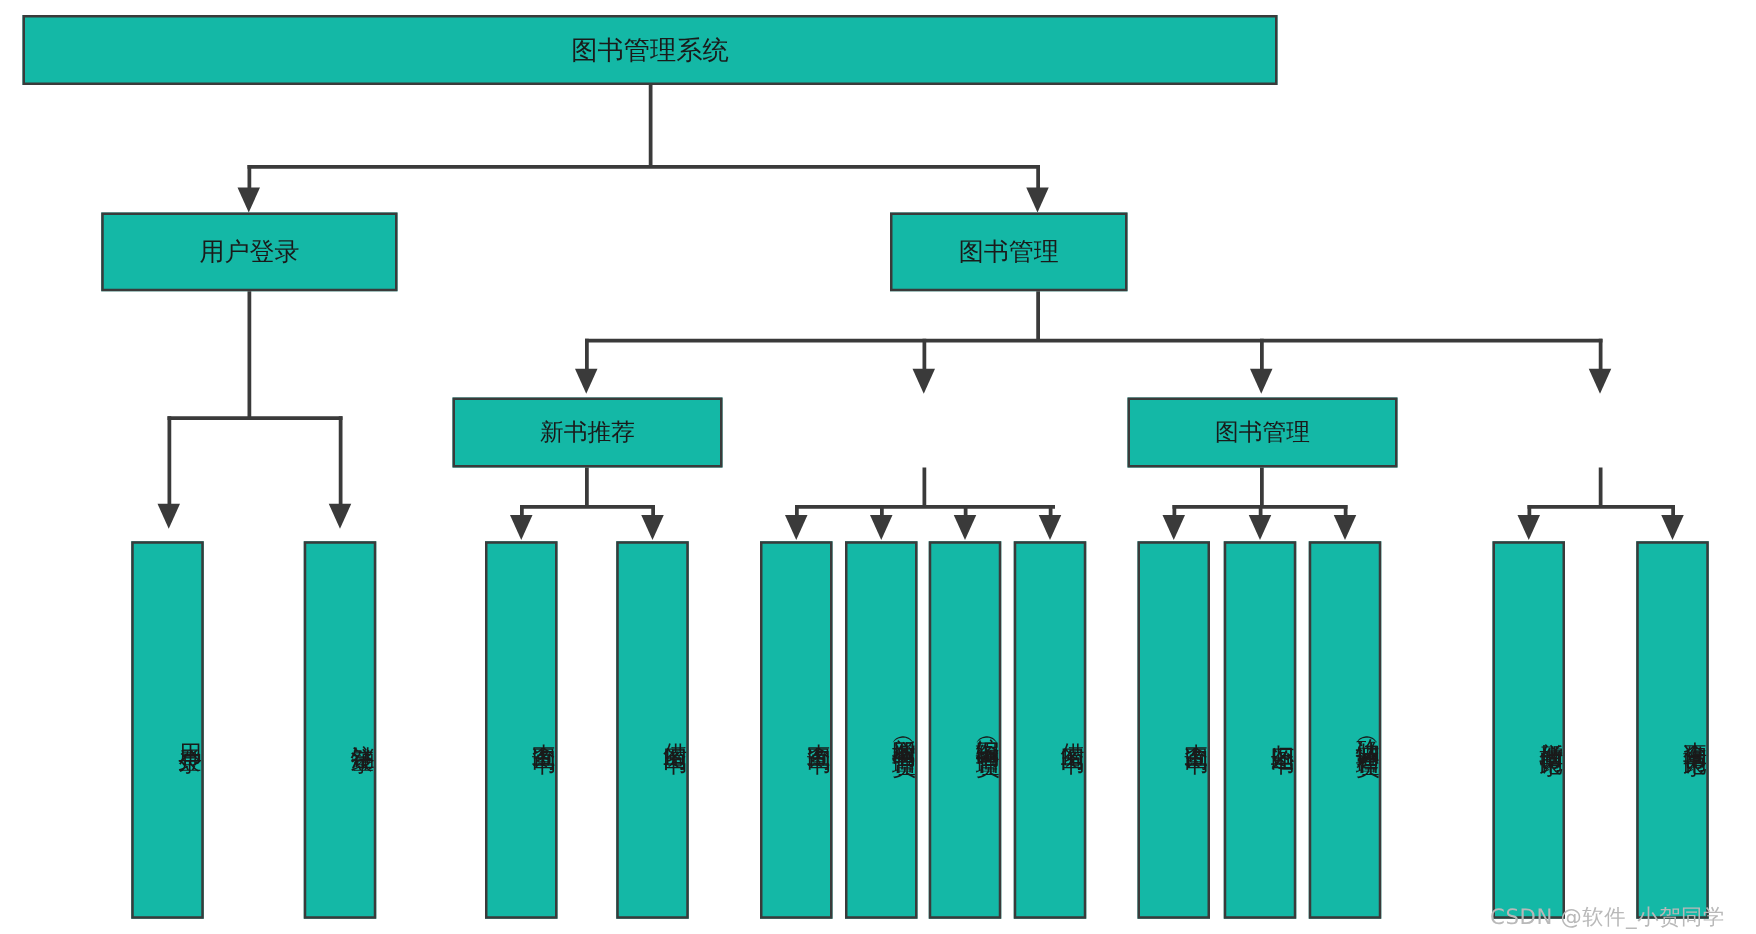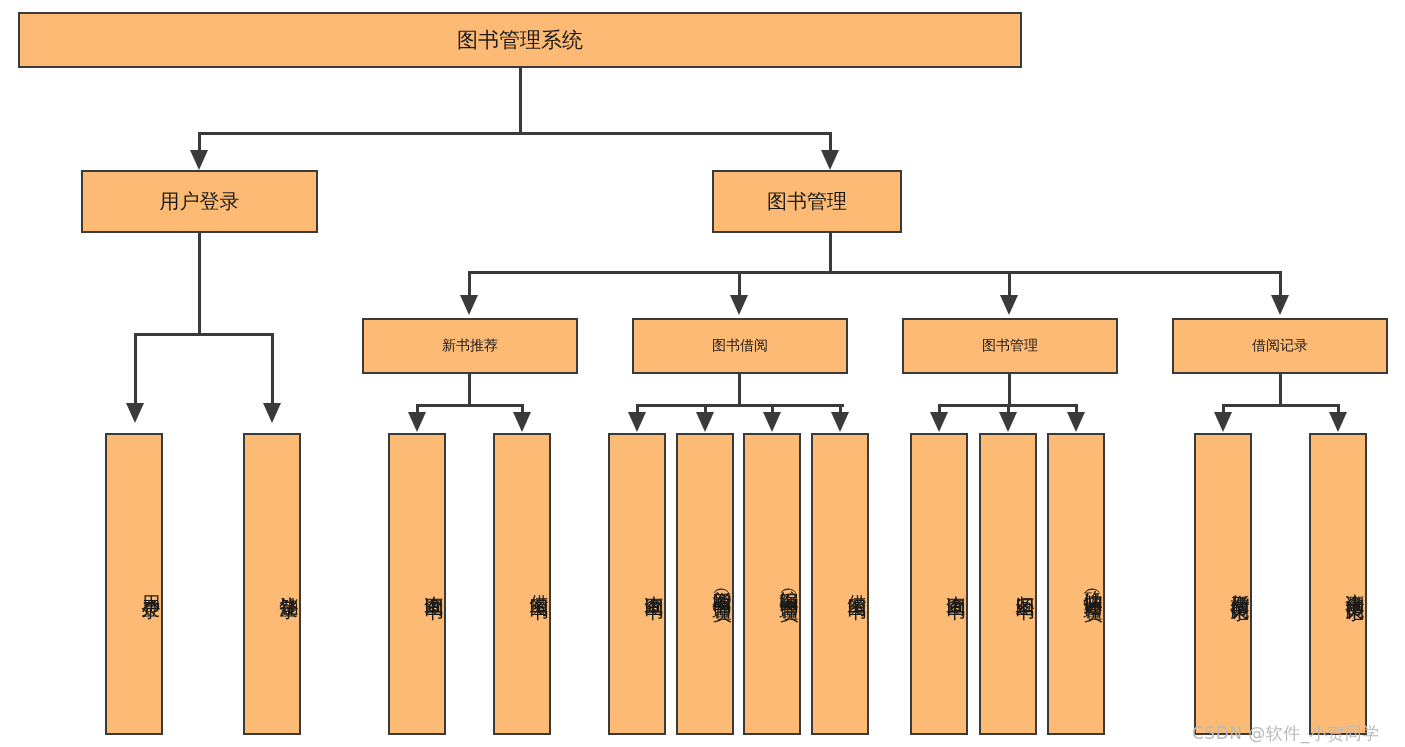--- a/index.html
+++ b/index.html
@@ -13,31 +13,31 @@
     position:relative;
     width:1405px;
     height:747px;
     background:#ffffff;
     overflow:hidden;
   }
   
   .node{
     position:absolute;
     box-sizing:border-box;
-    background:#fdba74;
+    background:#14b8a6;
     border:2px solid #3a3a3a;
     display:flex;
     align-items:center;
     justify-content:center;
     text-align:center;
     color:#1a1a1a;
   }
   .node.root{ font-size:21px; }
   .node.lvl2{ font-size:20px; }
-  .node.lvl3{ font-size:14px; }
+  .node.lvl3{ font-size:19px; }
   .node.leaf{
     font-size:19px;
     writing-mode:vertical-rl;
     text-orientation:upright;
     letter-spacing:2px;
     line-height:1.05;
     padding:6px 0;
     align-items:flex-start;
     justify-content:center;
   }
@@ -116,28 +116,22 @@
   <div class="vline" style="left:738px;top:271px;width:3px;height:26px;"></div>
   <div class="arrow" style="left:730px;top:295px;"></div>
   <div class="vline" style="left:1008px;top:271px;width:3px;height:26px;"></div>
   <div class="arrow" style="left:1000px;top:295px;"></div>
   <div class="vline" style="left:1279px;top:271px;width:3px;height:26px;"></div>
   <div class="arrow" style="left:1271px;top:295px;"></div>
 
   <div class="node lvl3" style="left:362px;top:318px;width:216px;height:56px;">
     <span>新书推荐</span>
   </div>
-  <div class="node lvl3" style="left:632px;top:318px;width:216px;height:56px;">
-    <span>图书借阅</span>
-  </div>
   <div class="node lvl3" style="left:902px;top:318px;width:216px;height:56px;">
     <span>图书管理</span>
-  </div>
-  <div class="node lvl3" style="left:1172px;top:318px;width:216px;height:56px;">
-    <span>借阅记录</span>
   </div>
 
   <div class="vline" style="left:468px;top:374px;width:3px;height:32px;"></div>
   <div class="hline" style="left:416px;top:404px;width:108px;height:3px;"></div>
   <div class="vline" style="left:416px;top:404px;width:3px;height:12px;"></div>
   <div class="arrow" style="left:408px;top:412px;"></div>
   <div class="vline" style="left:521px;top:404px;width:3px;height:12px;"></div>
   <div class="arrow" style="left:513px;top:412px;"></div>
 
   <div class="vline" style="left:738px;top:374px;width:3px;height:32px;"></div>

